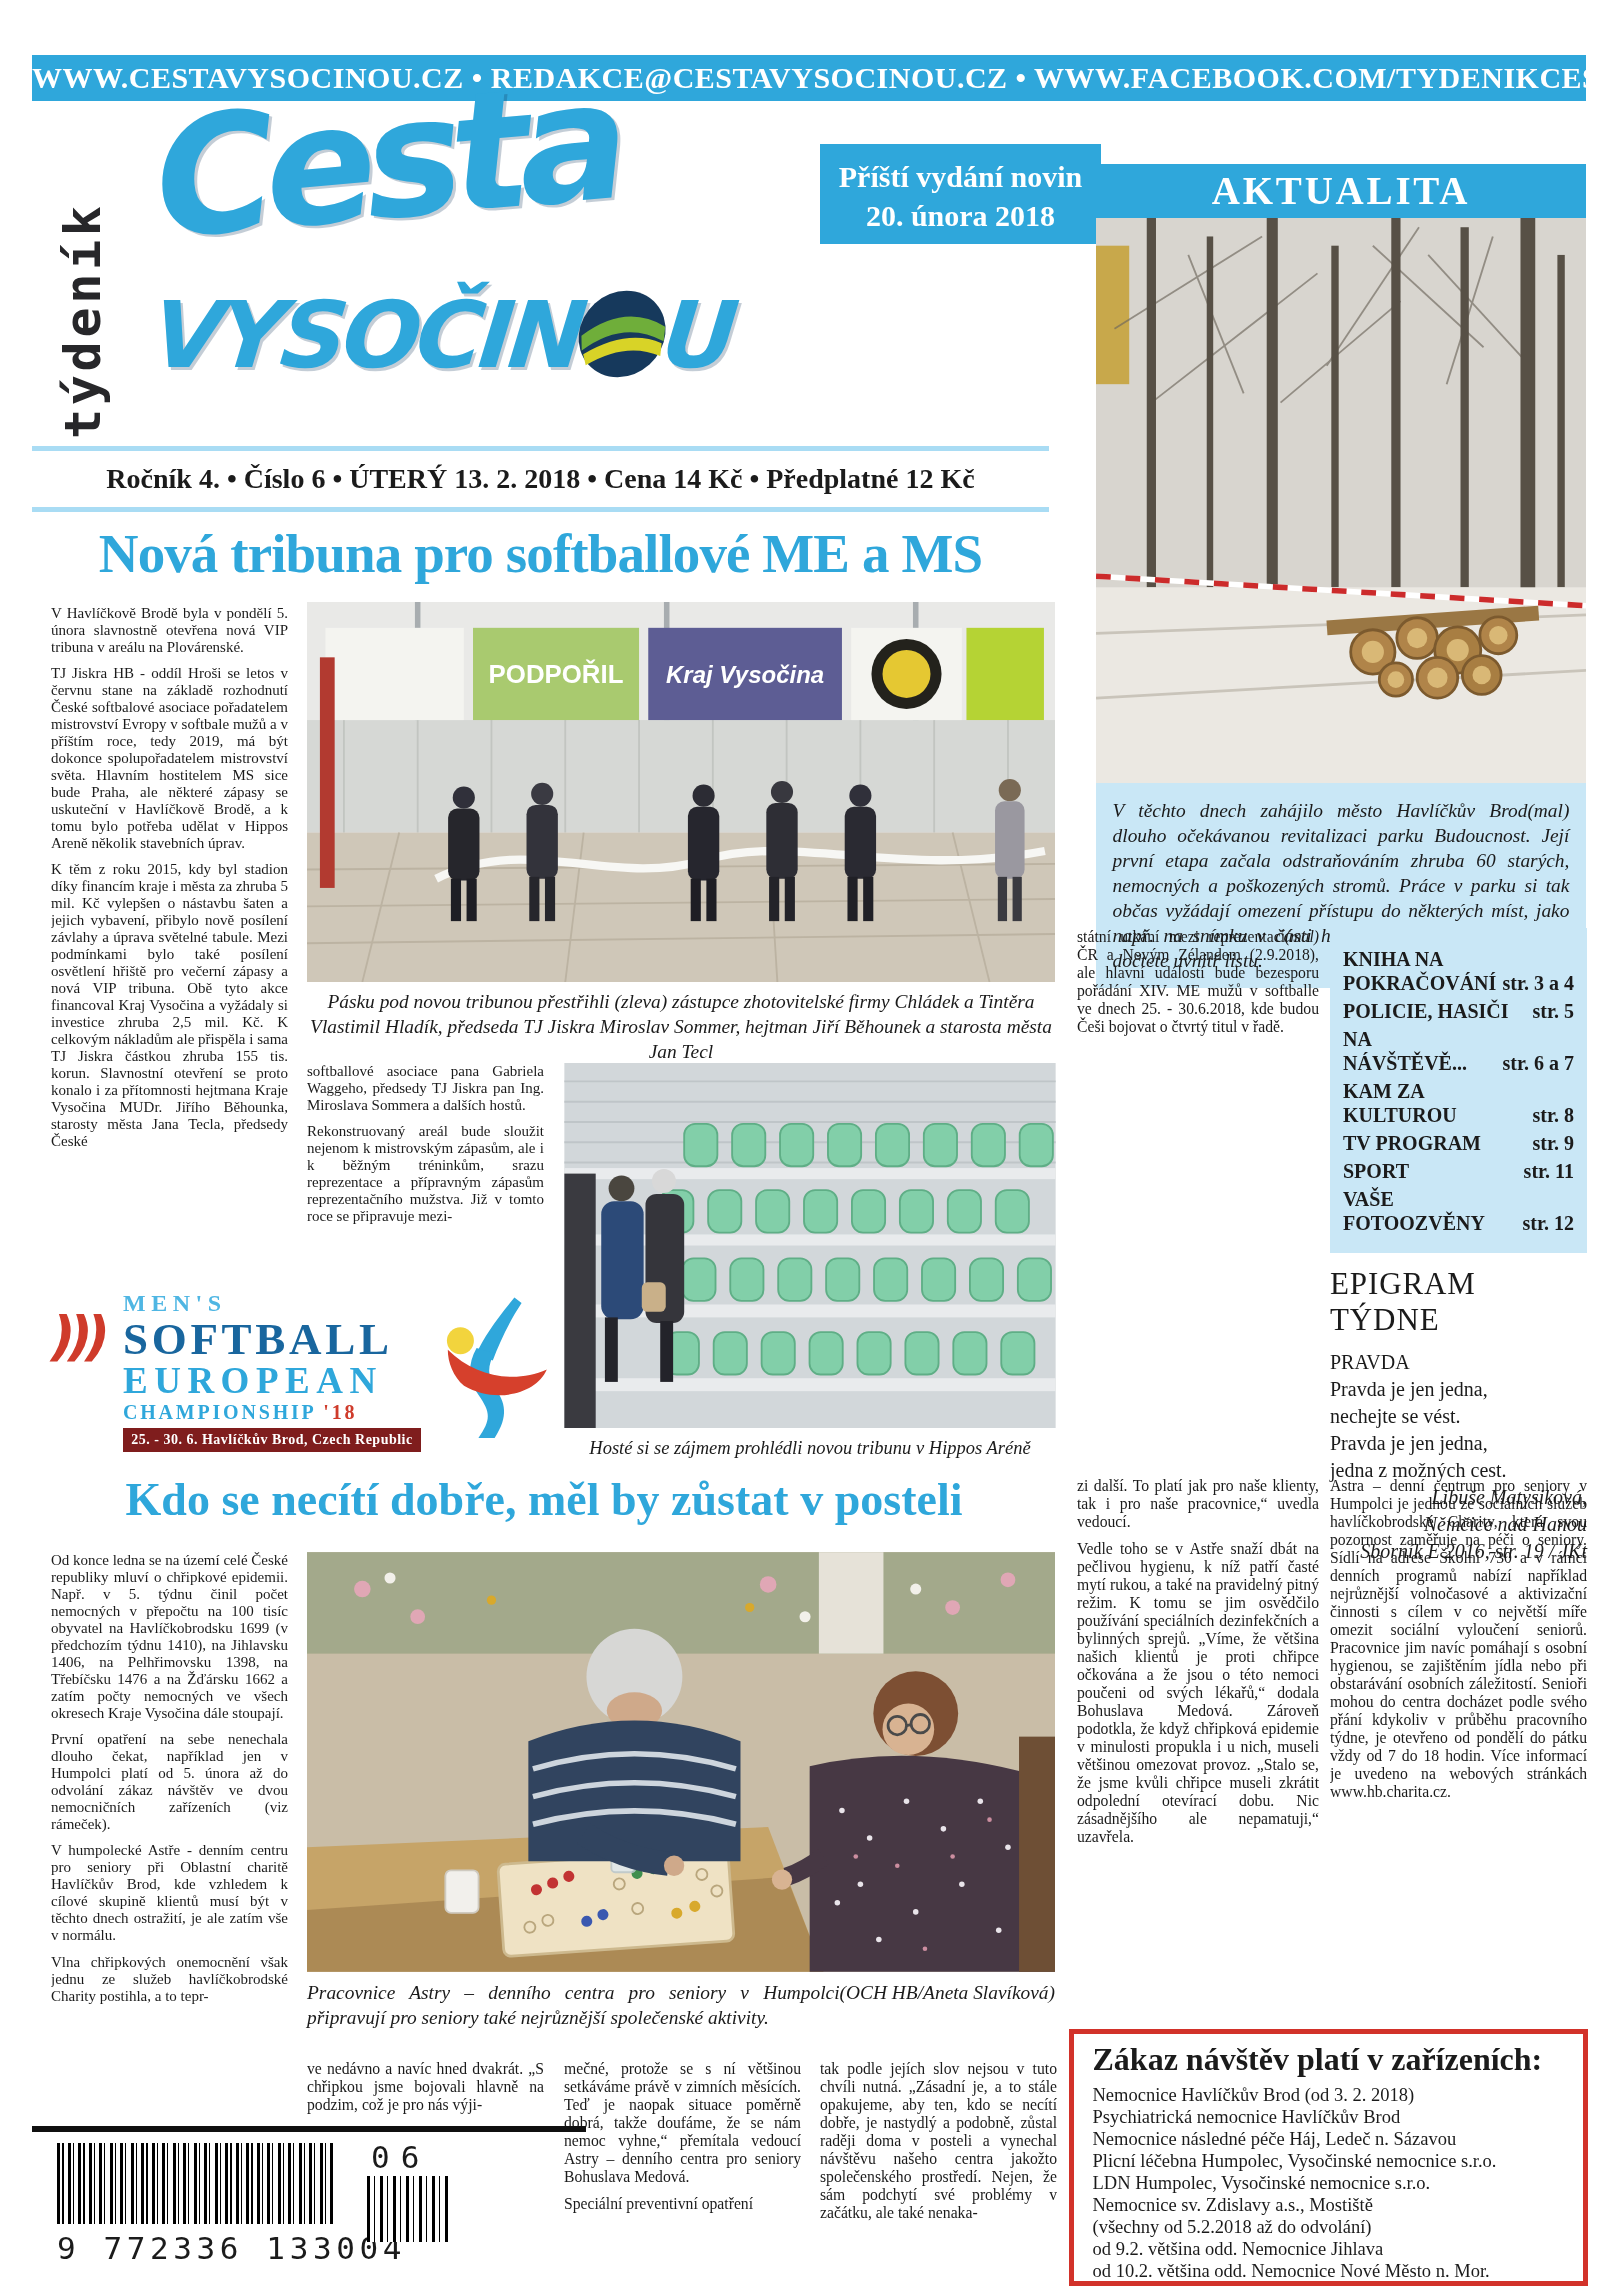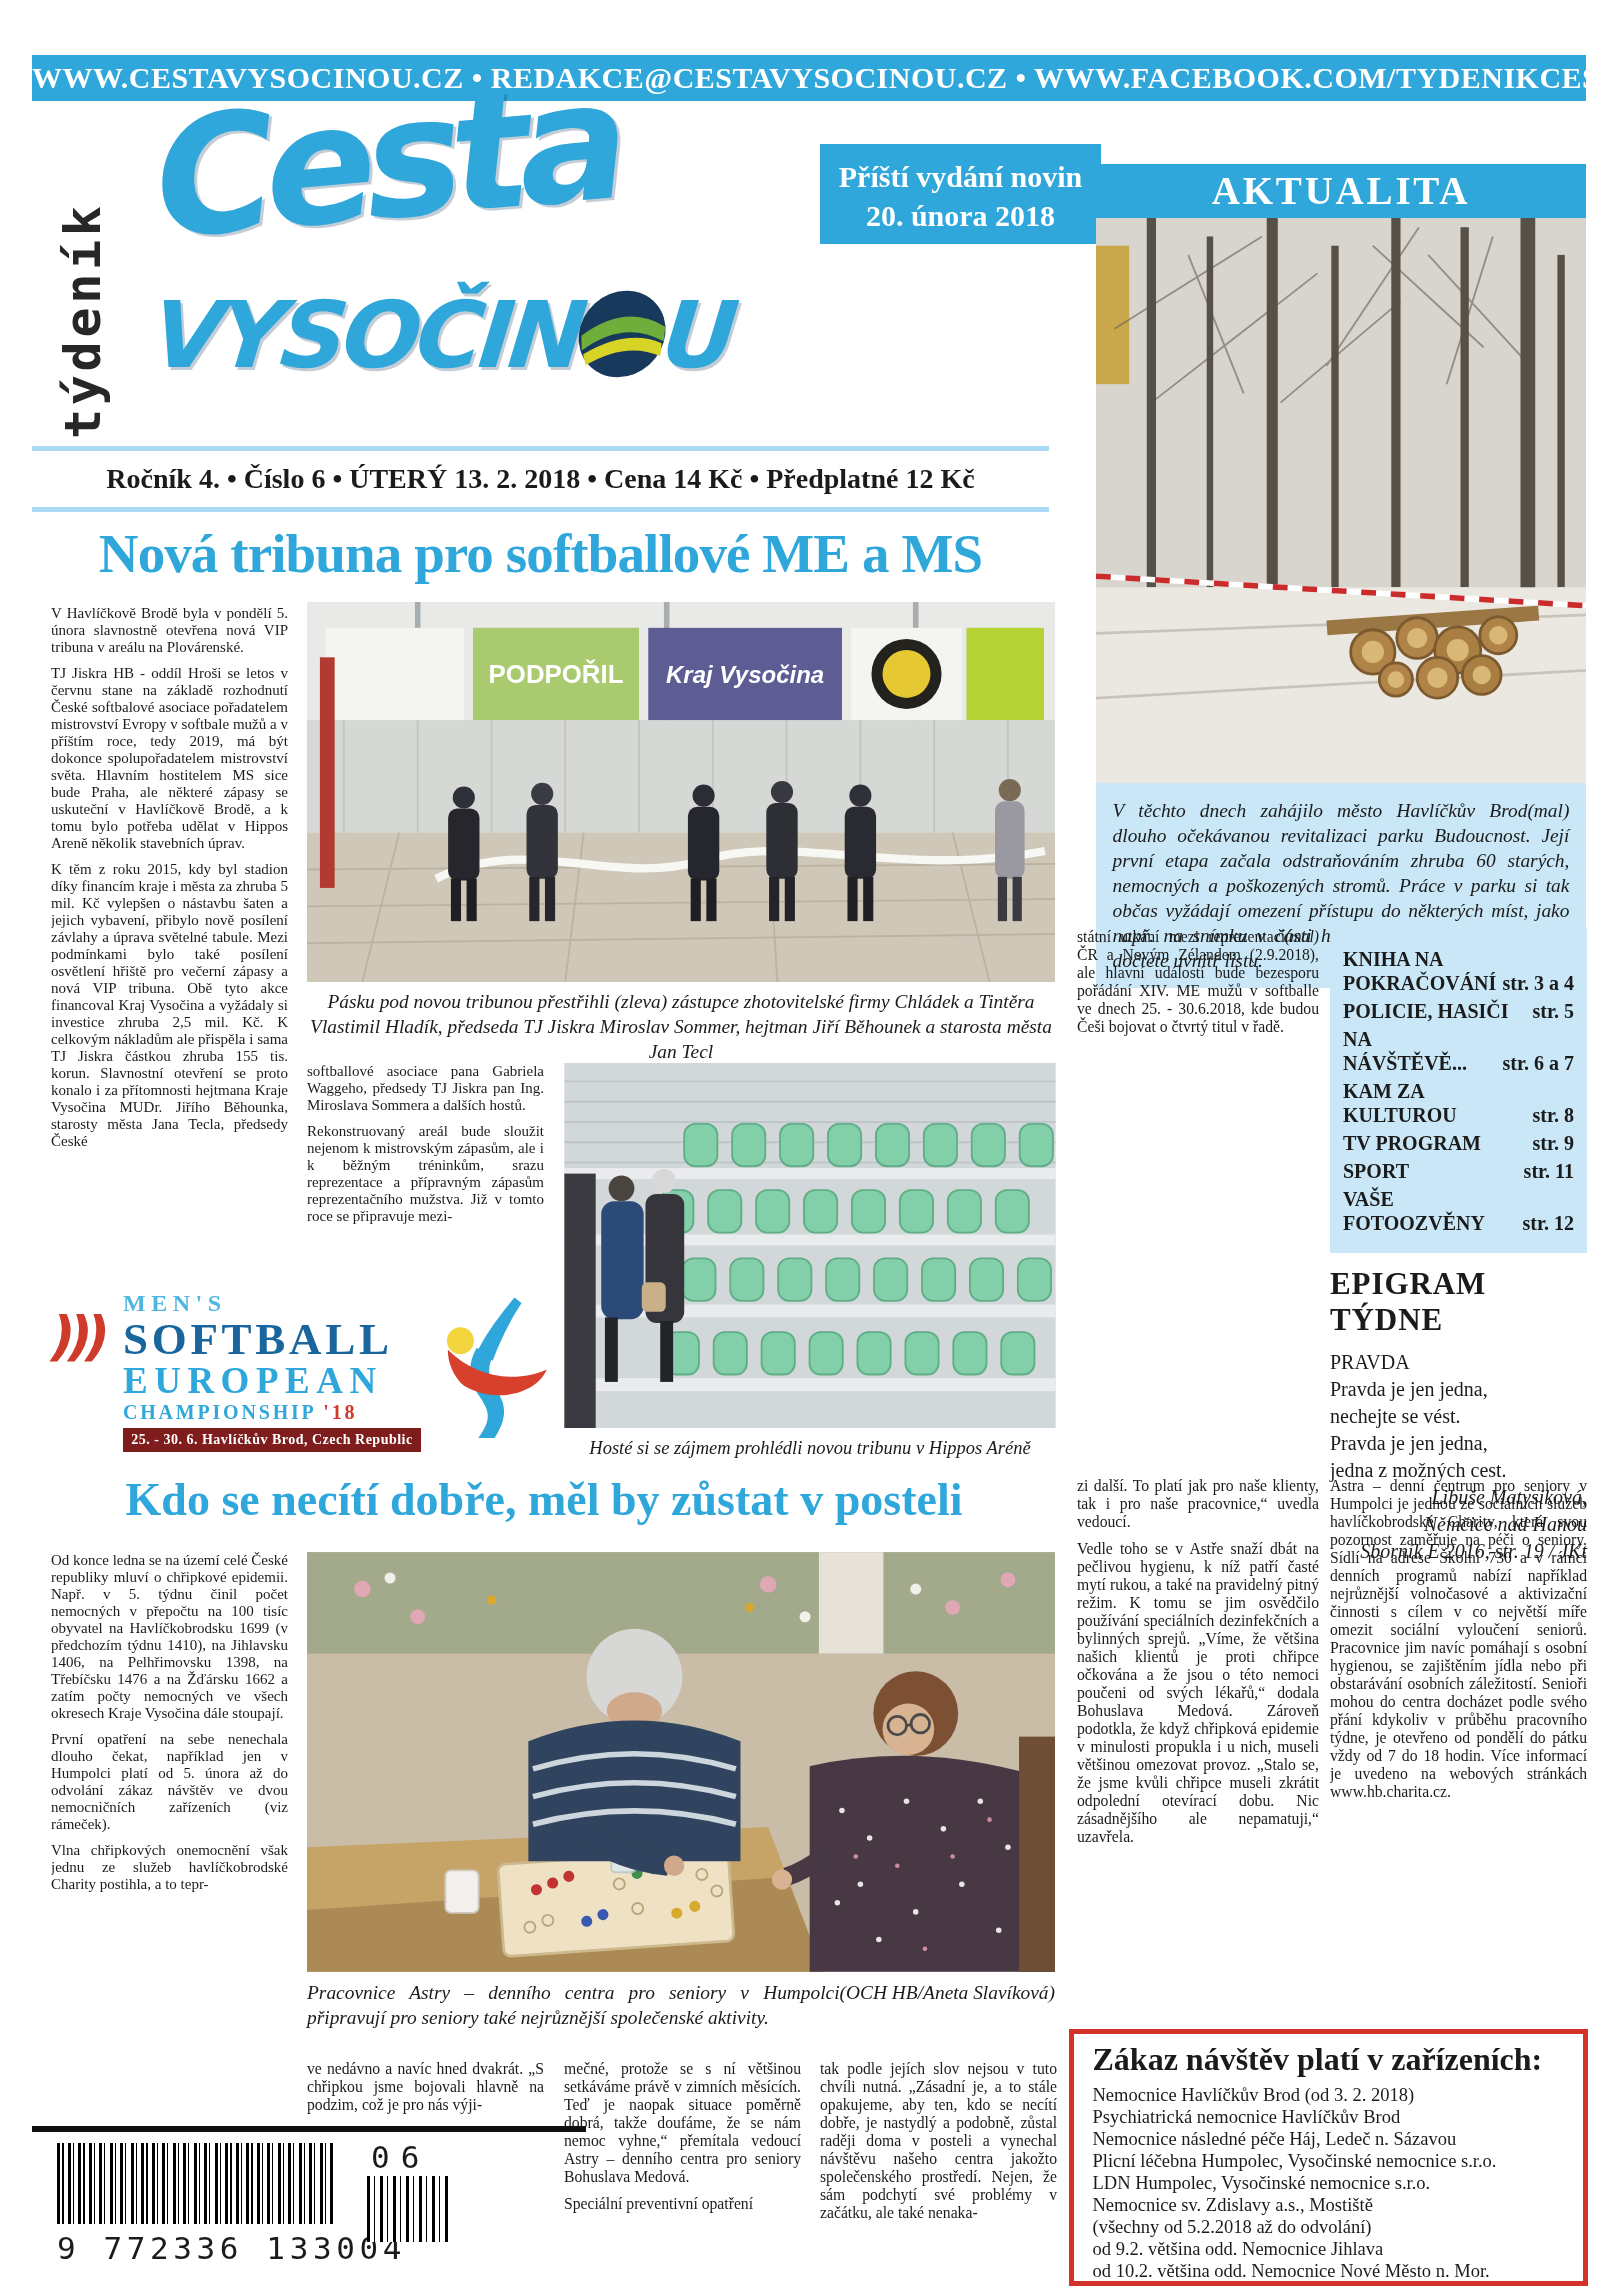--- a/index.html
+++ b/index.html
@@ -44,21 +44,21 @@
   .col p{margin:0 0 9.2px 0;}
   .caption{font-style:italic;font-size:19.4px;line-height:25px;}
   .center{text-align:center;}
   
   .idxbox{left:1330px;top:928px;width:257px;height:325px;background:#c9e7f6;box-sizing:border-box;
           padding:18.5px 13px;display:flex;flex-direction:column;justify-content:space-between;}
   .idx-row{display:flex;justify-content:space-between;align-items:flex-end;font-weight:bold;font-size:20px;line-height:24px;}
   .idx-row .pg{white-space:nowrap;margin-left:5.5px;}
   
   .epi{left:1330px;top:1266px;width:257px;}
-  .epi-head{font-weight:bold;font-size:31px;margin-bottom:11px;letter-spacing:0.9px;}
+  .epi-head{font-weight:normal;font-size:31px;margin-bottom:11px;letter-spacing:0.9px;}
   .epi-title{font-size:20px;line-height:27px;}
   .epi-line{font-size:20px;line-height:27px;}
   .epi-attr{font-style:italic;font-size:20px;line-height:27px;text-align:right;}
   
   .sb{left:51px;top:1290px;width:503px;height:164px;}
   .sb-marks{position:absolute;left:0;top:14.8px;color:#cf3b2b;font-family:"DejaVu Sans",sans-serif;
           font-weight:900;font-style:italic;font-size:54px;letter-spacing:-7.4px;}
   .sb-text{position:absolute;left:72px;top:0;width:305px;font-family:Liberation Serif, serif;}
   .sb-mens{color:#4fb6e3;font-weight:bold;font-size:24px;letter-spacing:5.5px;}
   .sb-softball{color:#19669e;font-weight:900;font-size:45px;letter-spacing:3.7px;line-height:1.0;}
@@ -393,20 +393,21 @@
       <path d="M54,60 C44,78 44,96 56,112 C70,132 70,140 56,160 L74,160 C90,136 86,120 74,104 C66,92 66,78 74,66 Z" fill="#2fa7db"></path>
       <path d="M22,62 C52,92 96,100 132,84 C120,112 74,122 40,102 C28,92 22,76 22,62 Z" fill="#d6402c"></path>
     </svg>
   </div>
 
   <div class="abs headline2">Kdo se necítí dobře, měl by zůstat v posteli</div>
 
   <div class="abs col" style="left:51px;top:1552px;width:237px;height:570px;">
     <p>Od konce ledna se na území celé České republiky mluví o chřipkové epidemii. Např. v 5. týdnu činil počet nemocných v přepočtu na 100 tisíc obyvatel na Havlíčkobrodsku 1699 (v předchozím týdnu 1410), na Jihlavsku 1406, na Pelhřimovsku 1398, na Třebíčsku 1476 a na Žďársku 1662 a zatím počty nemocných ve všech okresech Kraje Vysočina dále stoupají.</p>
     <p>První opatření na sebe nenechala dlouho čekat, například jen v Humpolci platí od 5. února až do odvolání zákaz návštěv ve dvou nemocničních zařízeních (viz rámeček).</p>
+    <p>V humpolecké Astře - denním centru pro seniory při Oblastní charitě Havlíčkův Brod, kde vzhledem k cílové skupině klientů musí být v těchto dnech ostražití, je ale zatím vše v normálu.</p>
     <p>Vlna chřipkových onemocnění však jednu ze služeb havlíčkobrodské Charity postihla, a to tepr-</p>
   </div>
 
   <svg class="abs photo" style="left:307px;top:1552px;" width="748" height="420" viewBox="0 0 811 455">
     <rect width="811" height="455" fill="#c9bda7"></rect>
     <rect y="0" width="811" height="110" fill="#a3a98b"></rect>
     <rect x="555" y="0" width="70" height="110" fill="#e6e2d8"></rect>
     <g>
       <circle cx="60" cy="40" r="9" fill="#e0a7b5"></circle>
         <circle cx="120" cy="70" r="8" fill="#e0a7b5"></circle>

